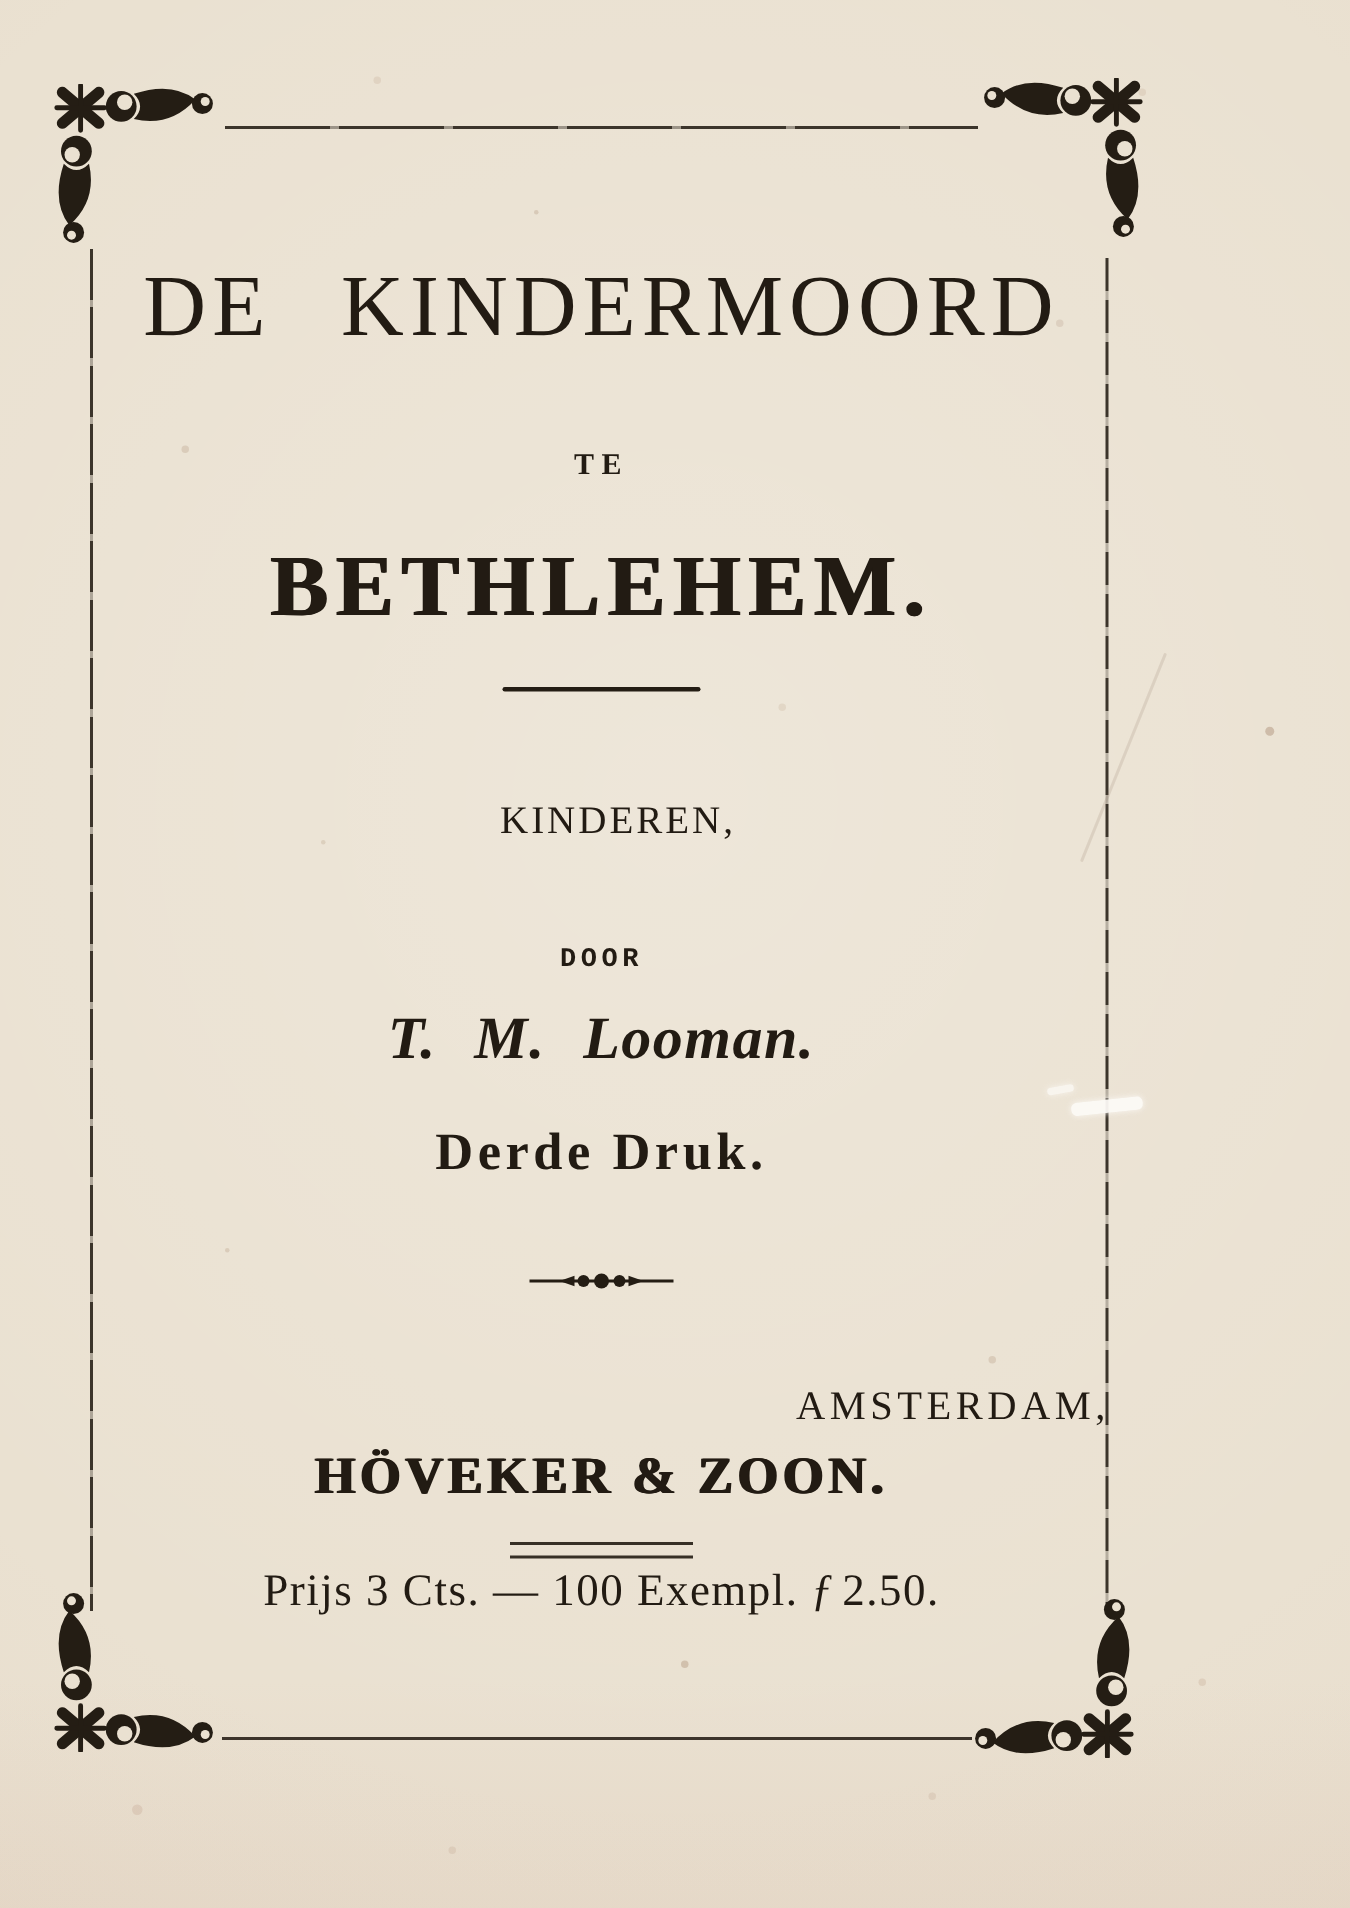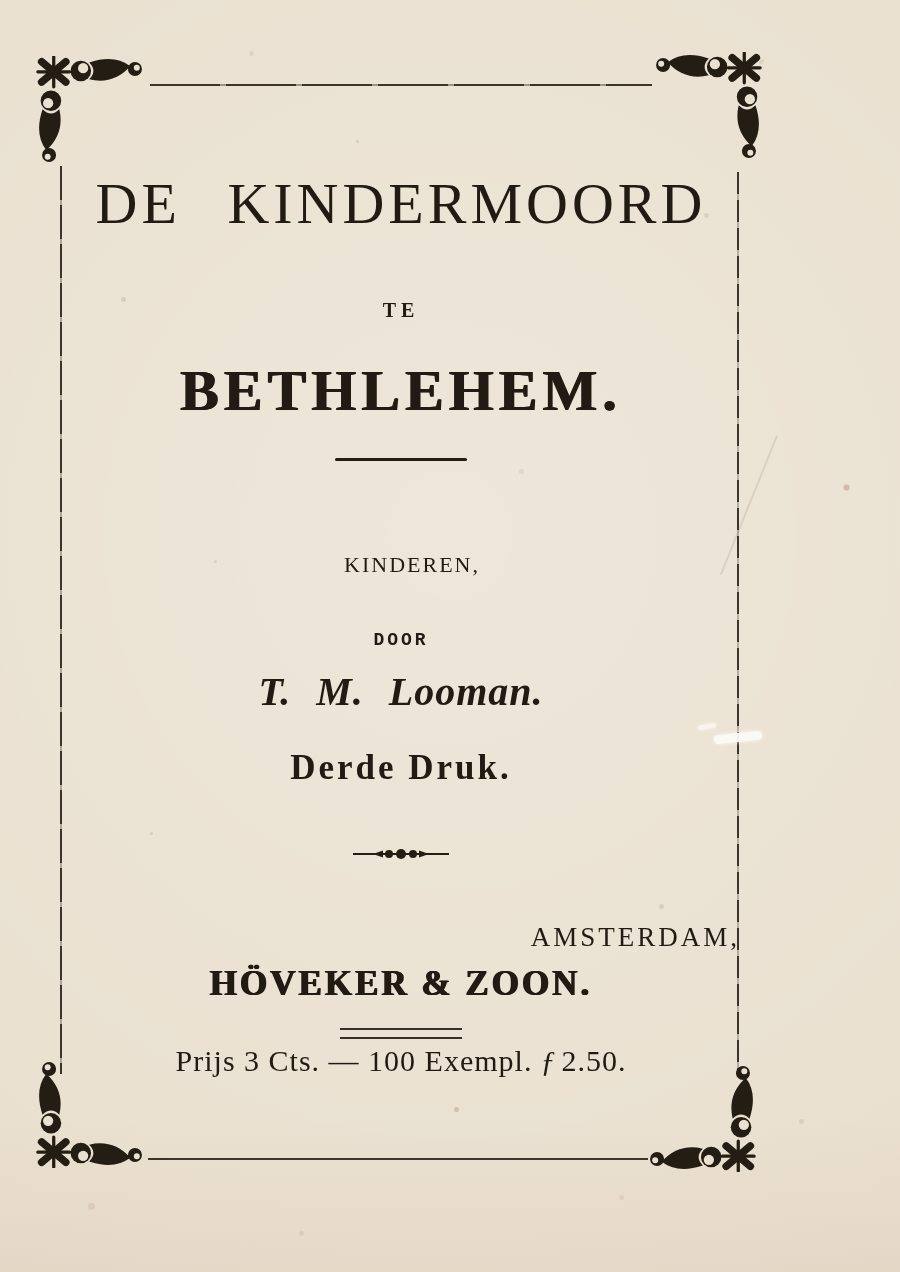--- a/index.html
+++ b/index.html
@@ -34,21 +34,21 @@
   .c-br{left:644px;top:1060px;transform:scale(-1,-1);}
   
   .content{position:absolute;left:62px;top:0;width:678px;height:1017px;}
   .tblock{position:absolute;left:0;right:0;text-align:center;white-space:nowrap;}
   .title-main{top:170px;font-size:58px;letter-spacing:4px;word-spacing:28px;font-weight:400;}
   .title-te{top:299px;font-size:20px;letter-spacing:5px;font-weight:700;}
   .title-place{top:346px;font-size:58px;letter-spacing:5px;font-weight:700;
     text-shadow:.6px 0 0 #221b13,-.6px 0 0 #221b13;margin-top:11px;}
   .sect-rule{position:absolute;left:50%;transform:translateX(-50%);top:458px;width:132px;height:3px;background:#241d14;border-radius:2px;}
   .subtitle1{top:518px;font-size:26px;letter-spacing:2px;}
-  .subtitle2{top:552px;font-size:22px;letter-spacing:2px;padding-left:22px;}
+  .subtitle2{top:532px;font-size:26px;letter-spacing:2px;padding-left:22px;}
   .byline{top:630px;font-size:18px;letter-spacing:3px;font-weight:700;font-family:Liberation Mono, monospace;}
   .author{top:668px;font-size:40px;font-weight:700;font-style:italic;letter-spacing:1px;word-spacing:14px;}
   .edition{top:748px;font-size:35px;font-weight:700;letter-spacing:3px;}
   .fleuron{position:absolute;left:50%;transform:translateX(-50%);top:846px;width:100px;height:16px;}
   .city{top:922px;font-size:27px;letter-spacing:3px;text-align:right;}
   .publisher{top:964px;font-size:35px;font-weight:700;letter-spacing:3px;
     text-shadow:.7px 0 0 #221b13,-.7px 0 0 #221b13;text-align:center;}
   .double-rule{position:absolute;left:50%;transform:translateX(-50%);top:1028px;width:122px;height:7px;
     border-top:2px solid #241d14;border-bottom:2px solid #241d14;opacity:.9;}
   .price{top:1044px;font-size:30px;letter-spacing:1px;}

